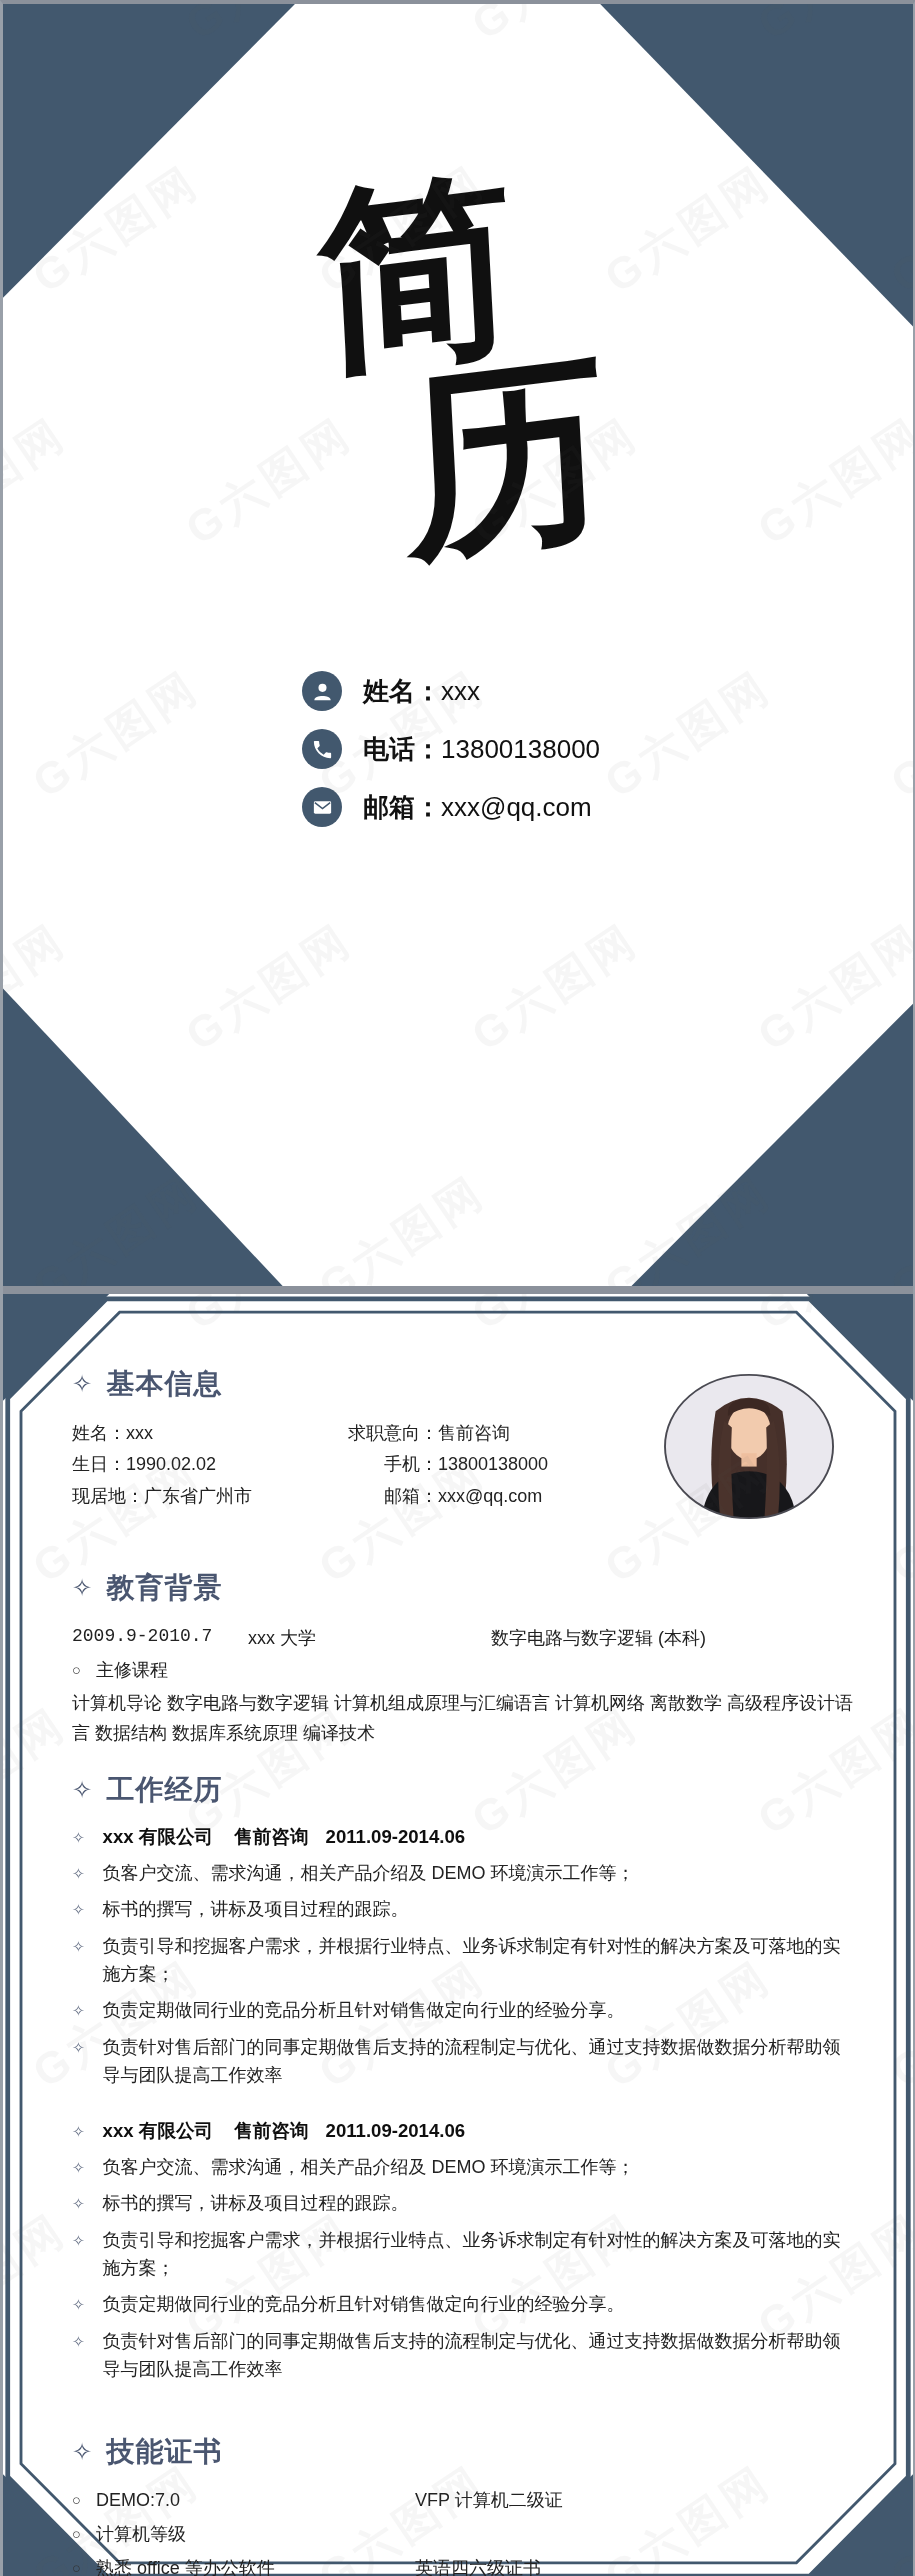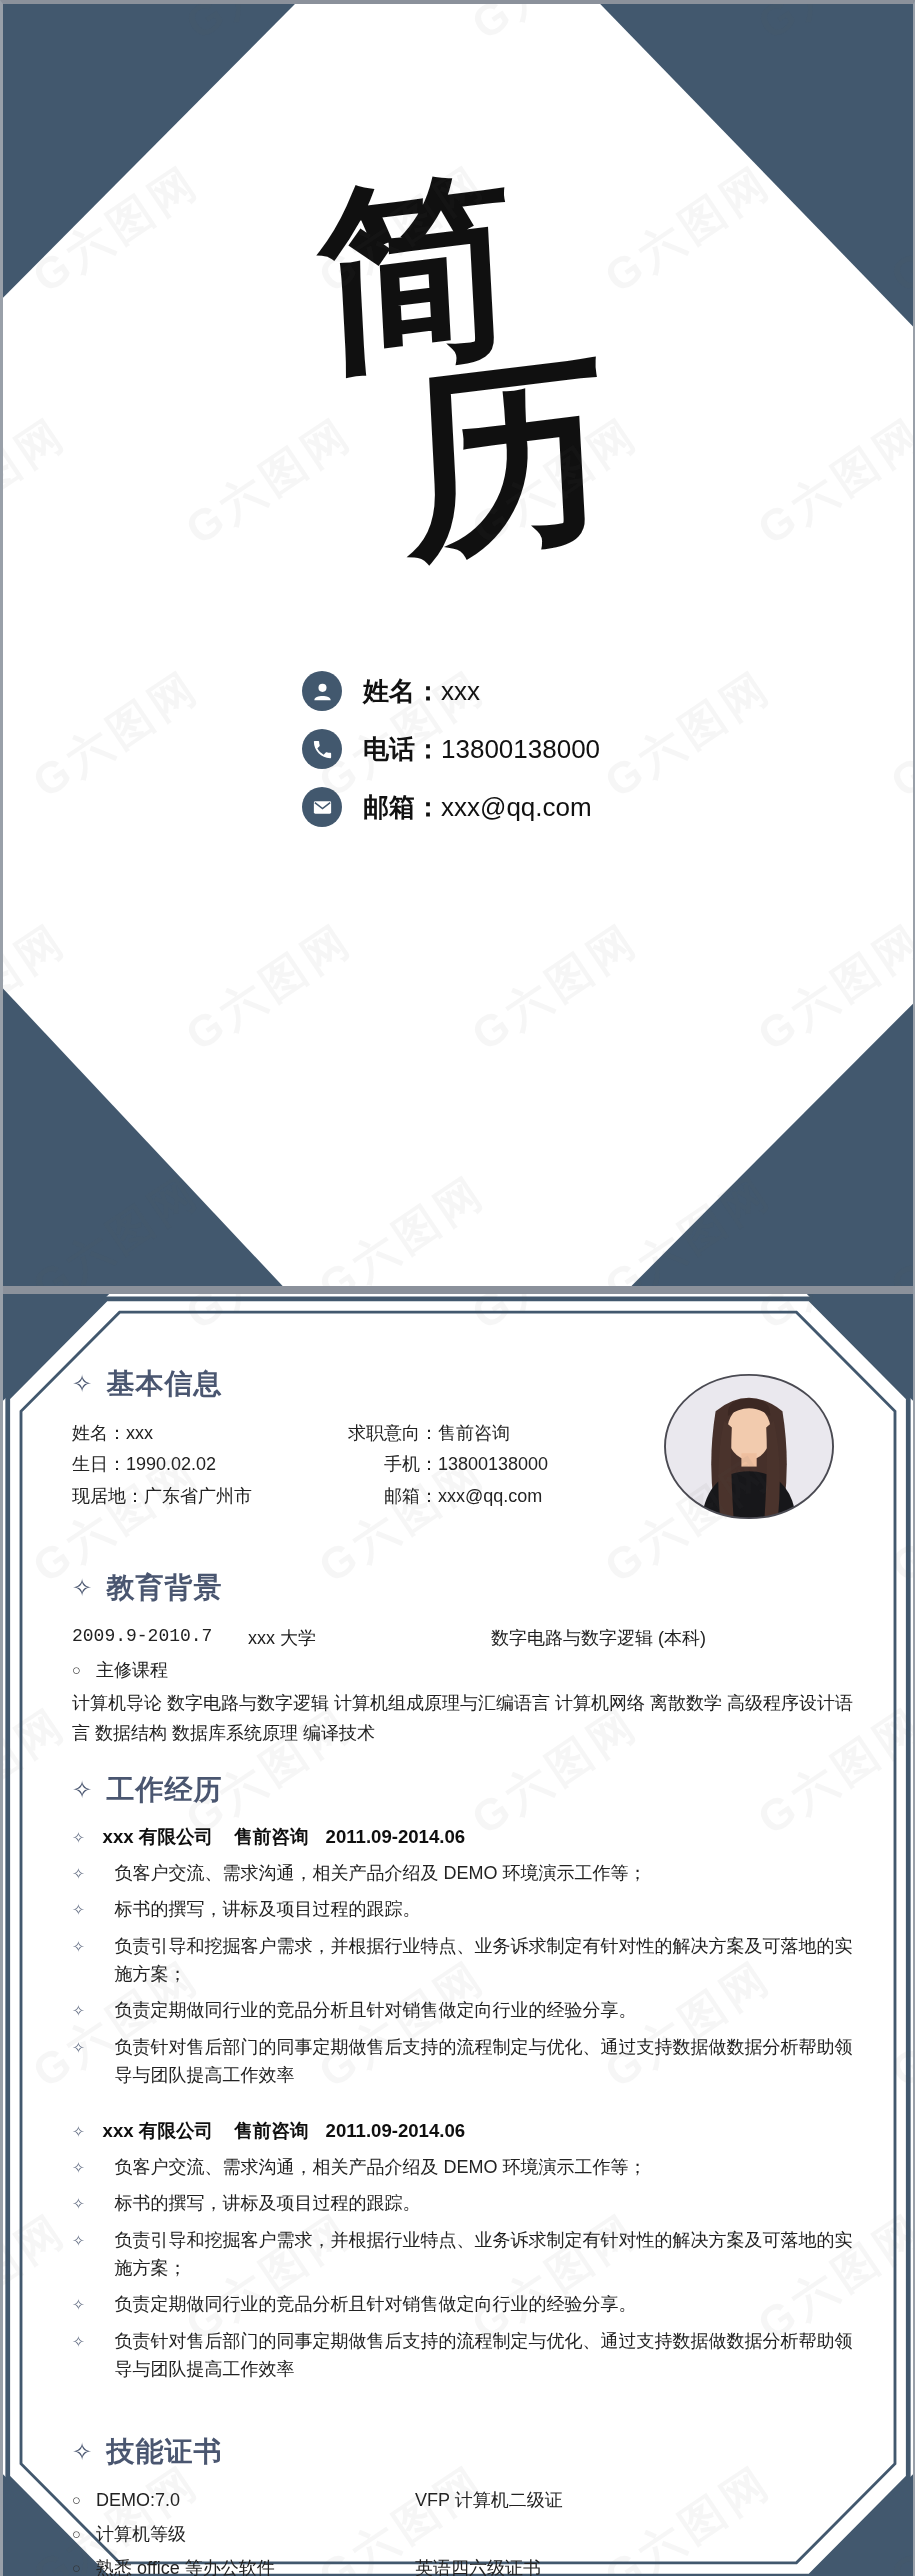--- a/index.html
+++ b/index.html
@@ -62,21 +62,21 @@
   .courses { margin-top:5.7px; font-size:18px; line-height:30px; color:#222; }
 
   .sec-work { margin-top:23px; }
   .job { margin-top:15.3px; }
   .job2 { margin-top:29px; }
   .job-title-row { display:flex; align-items:baseline; gap:15.3px; font-size:18.6px; font-weight:bold; color:#0f0f0f; }
   .job-title-row .co { margin-right:21px; } .job-title-row .role { margin-right:17px; }
   .bullet-row { display:flex; align-items:flex-start; gap:15.3px; margin-top:8.6px; font-size:18px; line-height:28px; color:#222; }
   .b-star { font-size:15.3px; color:#6a7489; flex:0 0 15.3px; position:relative; top:1px; }
   .t-star { font-size:15.3px; color:#6a7489; flex:0 0 15.3px; }
-  .bullet-text { flex:1;margin-left:12px; }
+  .bullet-text { flex:1; }
 
   .sec-skill { margin-top:50px; }
   .skill-rows { margin-top:13.4px; }
   .skill-row { display:grid; grid-template-columns:343px 1fr; font-size:18px; line-height:33px; color:#222; }
   .skill-left { display:flex; gap:15.3px; align-items:baseline; }
 </style>
 </head>
 <body>
 
 <div class="canvas">

